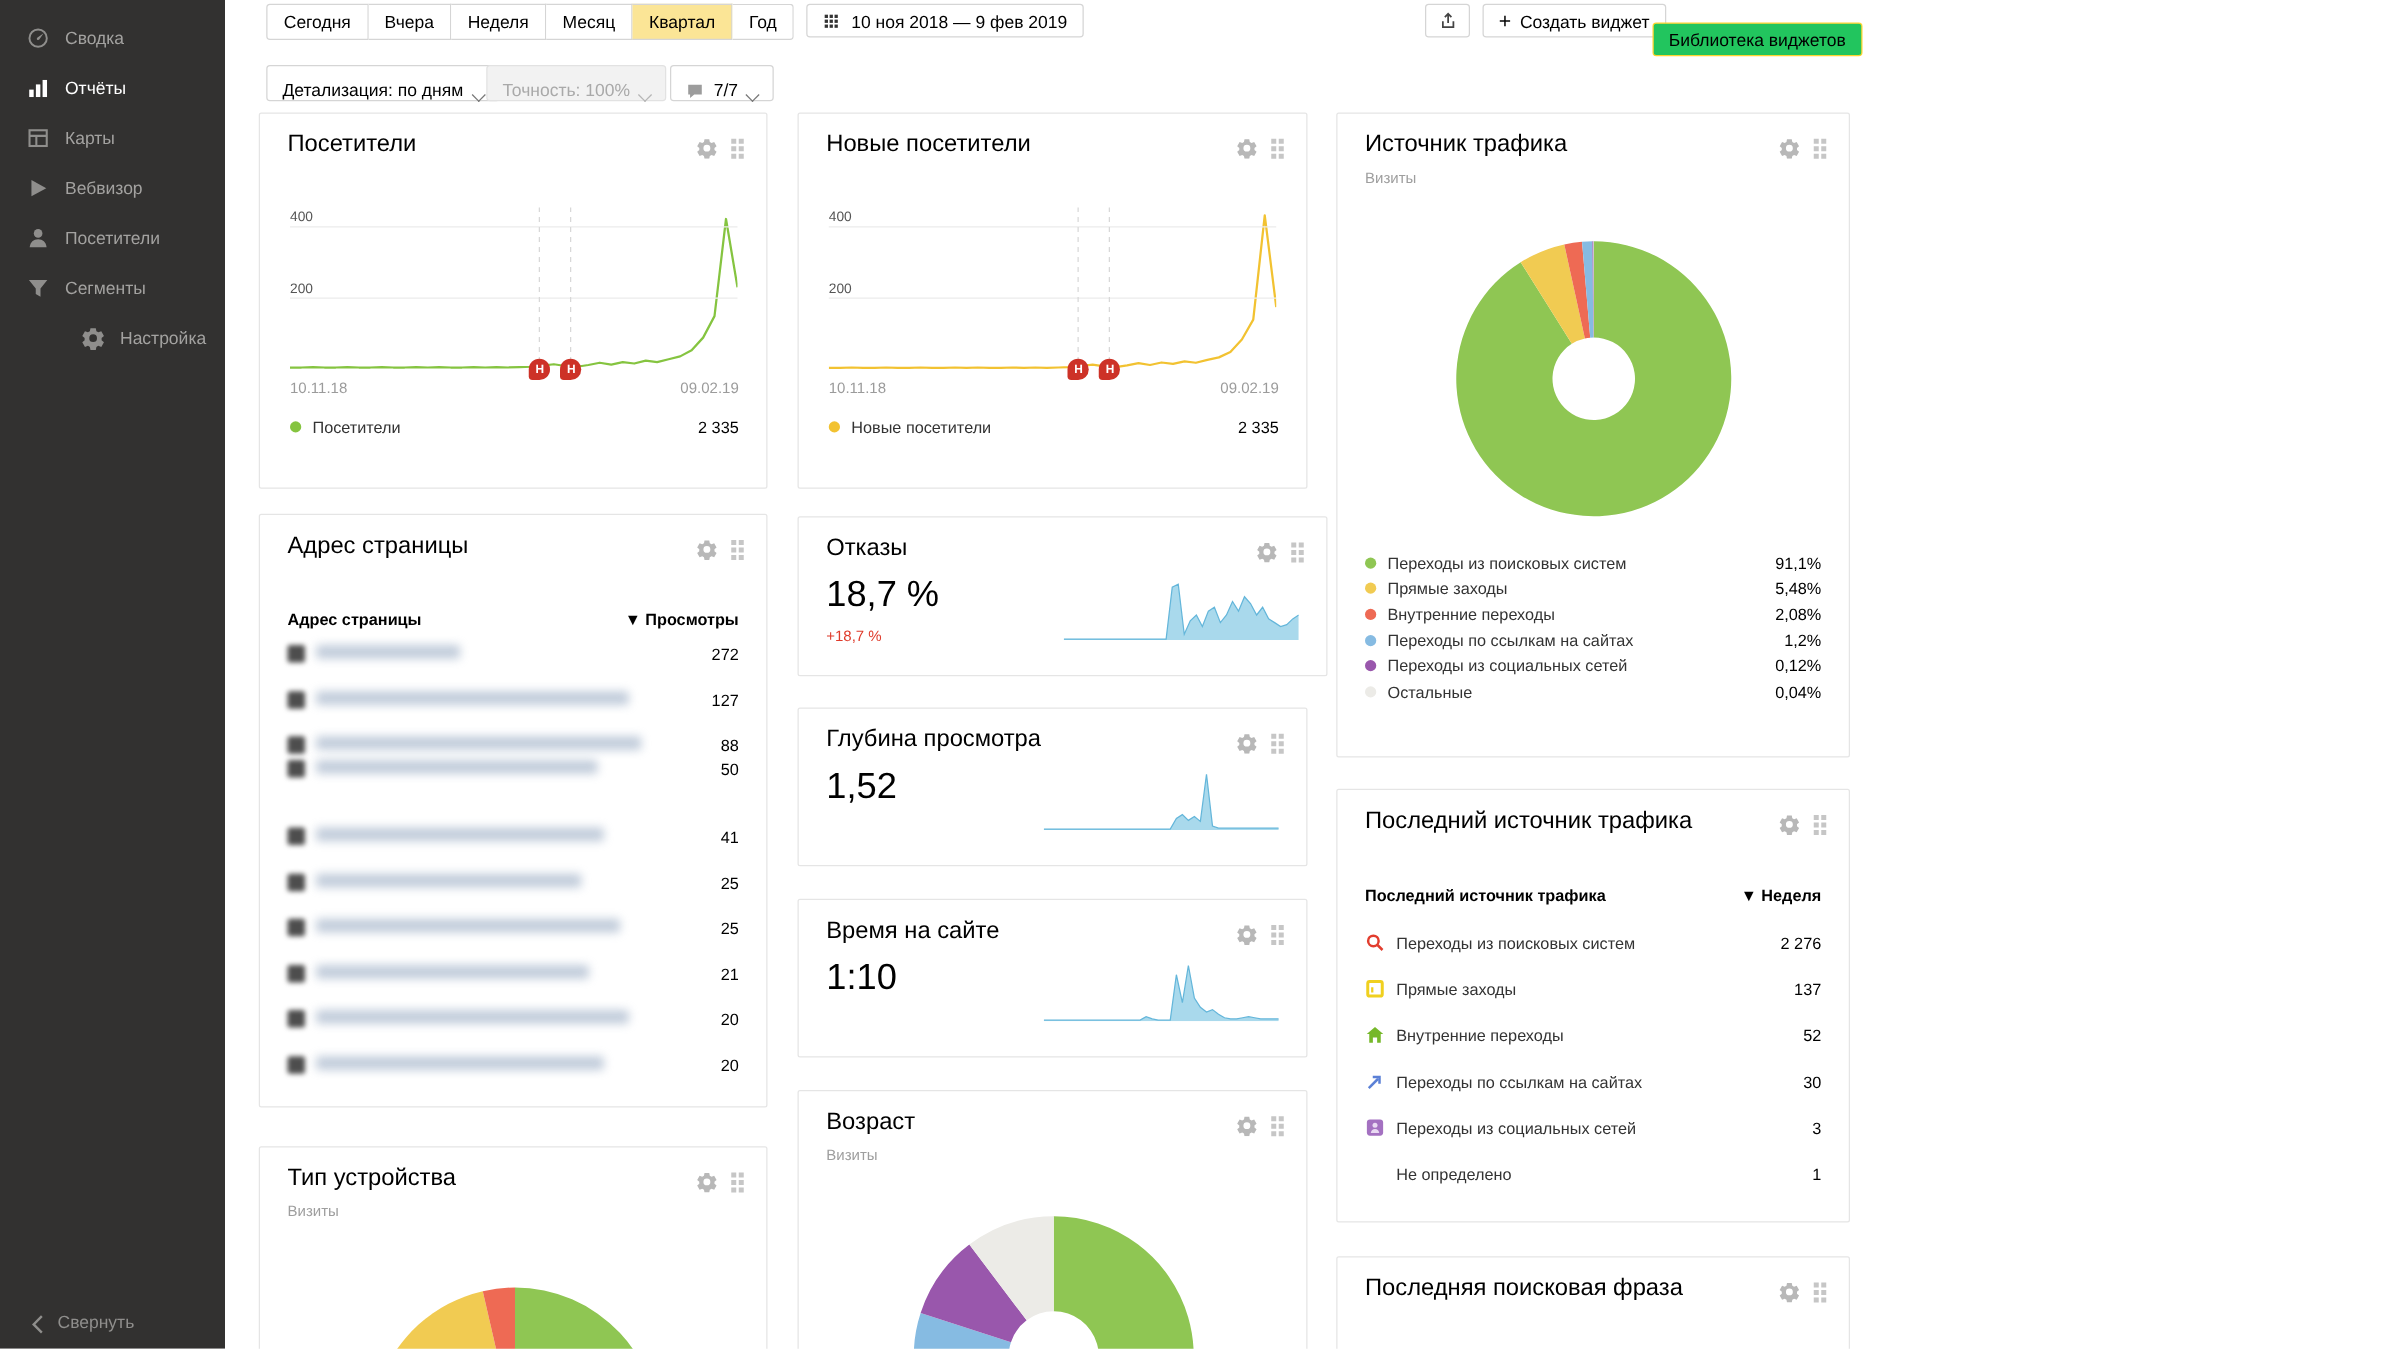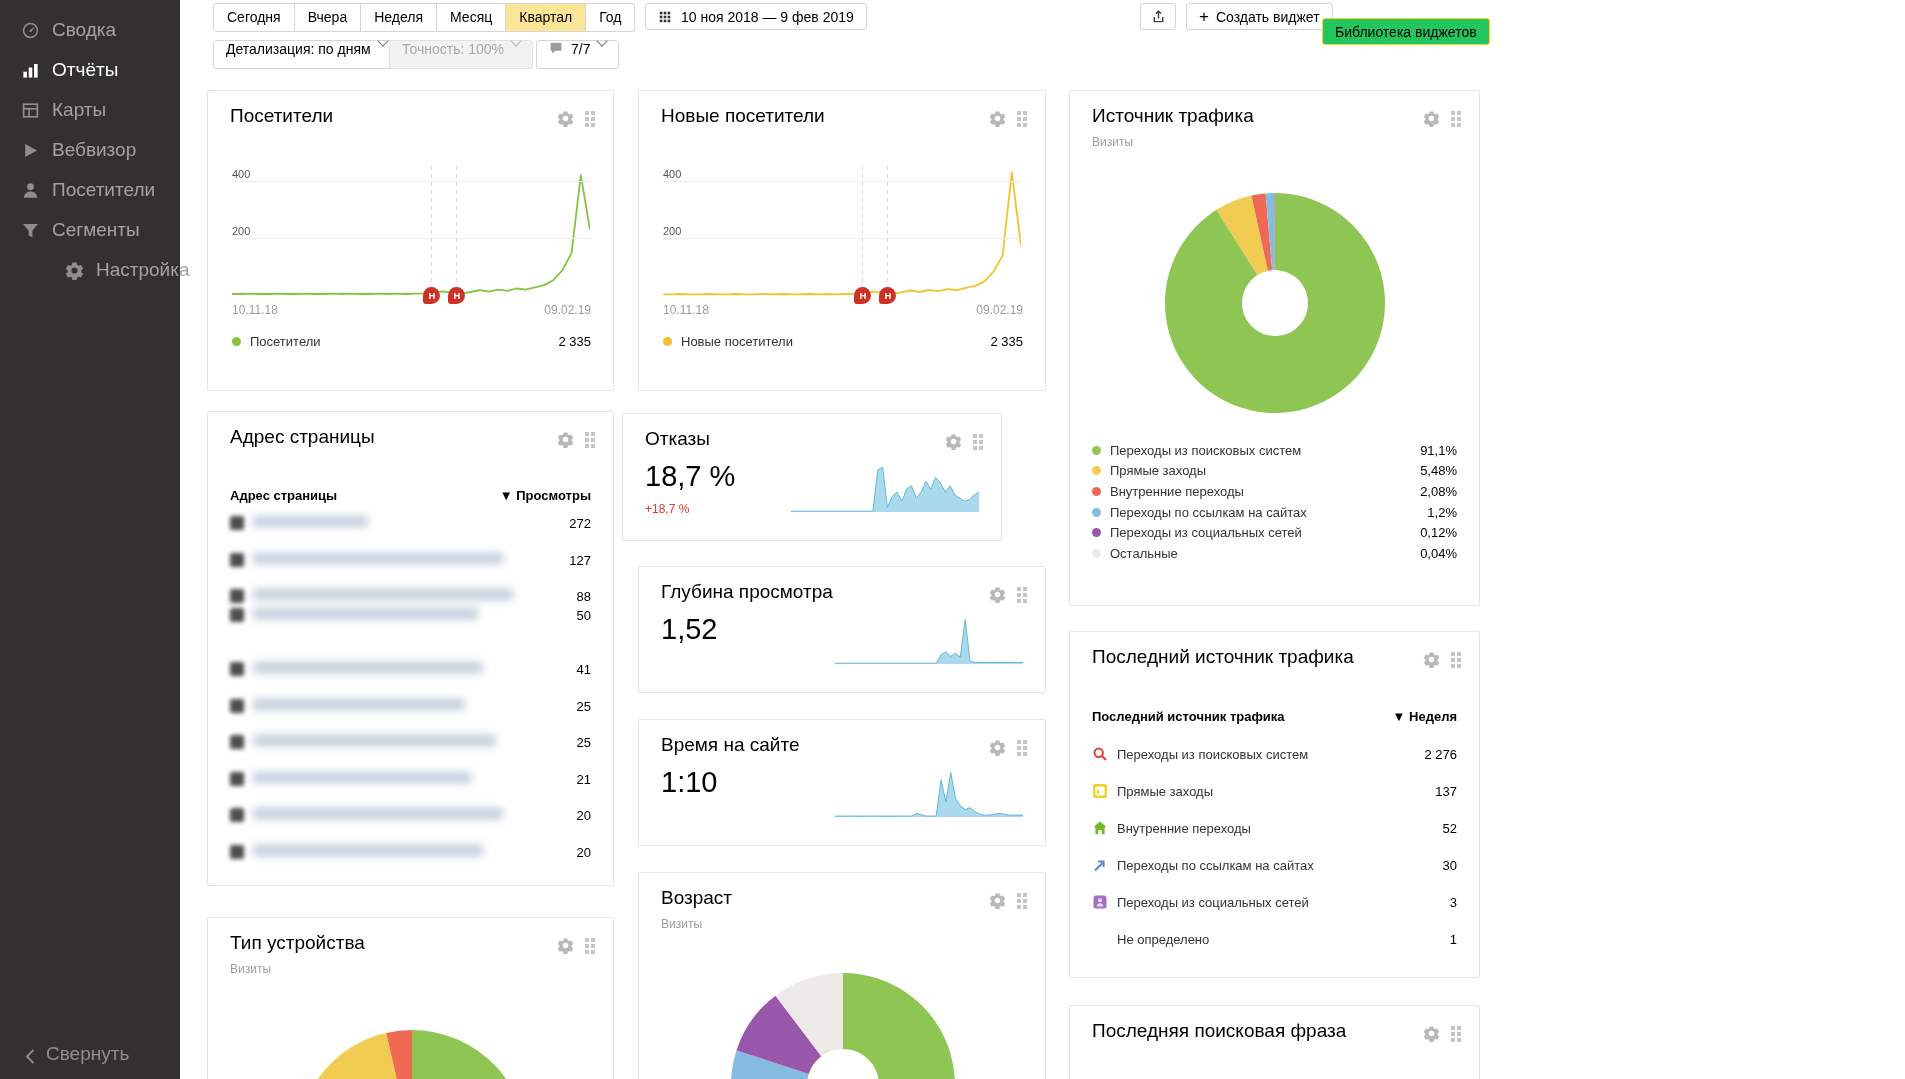--- a/index.html
+++ b/index.html
@@ -3,21 +3,21 @@
 <meta charset="utf-8">
 <style>
   html,body{margin:0;padding:0}
   body{width:1905px;height:1079px;overflow:hidden;background:#fff;
        font-family:"Liberation Sans","DejaVu Sans",sans-serif;color:#000;position:relative}
   
   #sidebar{position:absolute;left:0;top:0;width:180px;height:1079px;background:#323130}
   .side-item{position:absolute;left:0;width:180px;height:40px;display:flex;align-items:center;cursor:pointer}
   .side-icon{width:19px;height:19px;margin-left:21px;color:#8f8e8c;flex:0 0 auto}
   .side-icon svg{width:19px;height:19px;fill:currentColor;display:block}
-  .side-label{margin-left:12px;font-size:19px;color:#a3a2a0}
+  .side-label{margin-left:12px;font-size:14px;color:#a3a2a0}
   .side-item.active .side-icon{color:#fff}
   .side-item.active .side-label{color:#fff}
   #collapse{position:absolute;left:21px;bottom:14px;display:flex;align-items:center;cursor:pointer}
   #collapse .side-icon{margin-left:0;width:15px;height:15px}
   #collapse .side-label{margin-left:10px;color:#8f8e8c}
   
   .seg{position:absolute;left:213px;top:3px;display:flex}
   .seg-btn{height:27px;line-height:27px;padding:0 13px;font-size:14px;background:#fff;
            border:1px solid #d5d5d5;border-left:none;cursor:pointer;white-space:nowrap}
   .seg-btn:first-child{border-left:1px solid #d5d5d5;border-radius:3px 0 0 3px}
@@ -27,22 +27,22 @@
           display:flex;align-items:center;font-size:14px;cursor:pointer;box-sizing:border-box;padding:0 12px;white-space:nowrap}
   .tb-btn svg{display:block}
   #date-btn{left:645px;top:3px;gap:9px}
   #date-btn .cal{width:14px;height:14px;color:#333}
   #date-btn .cal svg{width:14px;height:14px;fill:currentColor}
   #export-btn{left:1140px;top:3px;width:36px;justify-content:center;padding:0;color:#444}
   #export-btn svg{width:15px;height:15px}
   #create-btn{left:1186px;top:3px;gap:7px}
   #create-btn .plus{font-size:17px;line-height:1;margin-top:-1px}
   #library-btn{left:1322px;top:18px;background:#22c55e;border-color:#fed42e}
-  .chip{position:absolute;top:40px;height:29px;border:1px solid #d5d5d5;border-radius:3px;background:#fff;
-        display:flex;align-items:flex-start;gap:8px;font-size:14px;padding:0 12px;cursor:pointer;box-sizing:border-box;white-space:nowrap}
+  .chip{position:absolute;top:52px;height:29px;border:1px solid #d5d5d5;border-radius:3px;background:#fff;
+        display:flex;align-items:flex-end;gap:8px;font-size:14px;padding:0 12px;cursor:pointer;box-sizing:border-box;white-space:nowrap}
   #detail-chip{left:213px}
   #accuracy-chip{left:389px;background:#f2f2f2;border-color:#e2e2e2;color:#a9a9a9;cursor:default}
   #goals-chip{left:536px}
   #goals-chip .bub{width:14px;height:14px;color:#9c9c9c}
   #goals-chip .bub svg{width:14px;height:14px;fill:currentColor}
   .chev{width:7px;height:7px;border-right:1.6px solid #777;border-bottom:1.6px solid #777;
         transform:rotate(45deg);margin-top:-4px}
   #accuracy-chip .chev{border-color:#b5b5b5}
   
   .widget{position:absolute;background:#fff;border:1px solid #e5e5e5;border-radius:2px;box-sizing:border-box}
@@ -377,21 +377,21 @@
   <span class="xlab" style="right:22px">09.02.19</span>
   <div class="legend-row">
     <span class="dot" style="background:#f2c231"></span>
     <span class="lab">Новые посетители</span>
     <span>2 335</span>
   </div>
 <div class="ytick" style="top: 76.9558px;">400</div>
     <div class="ytick" style="top: 134.478px;">200</div>
   </div>
 
-<div class="widget" id="w-bounce" style="left:622px;top:413px;width:380px;height:128px">
+<div class="widget" id="w-bounce" style="left:638px;top:413px;width:424px;height:128px">
   <div class="w-title">Отказы</div>
   <div class="w-icons">
       <span class="gear-btn">
         <svg viewBox="0 0 16 16">
           <path d="M9.8 1.3H6.2l-.4 2.1c-.5.2-.9.4-1.3.7l-2-.7L.7 6.5l1.6 1.4a6 6 0 0 0 0 1.5L.7 10.8l1.8 3.1 2-.7c.4.3.8.5 1.3.7l.4 2.1h3.6l.4-2.1c.5-.2.9-.4 1.3-.7l2 .7 1.8-3.1-1.6-1.4a6 6 0 0 0 0-1.5l1.6-1.4-1.8-3.1-2 .7a6.3 6.3 0 0 0-1.3-.7zM8 10.6A2.6 2.6 0 1 1 8 5.4a2.6 2.6 0 0 1 0 5.2z"></path>
         </svg>
       </span>
       <span class="drag">
         <i></i>
         <i></i>

